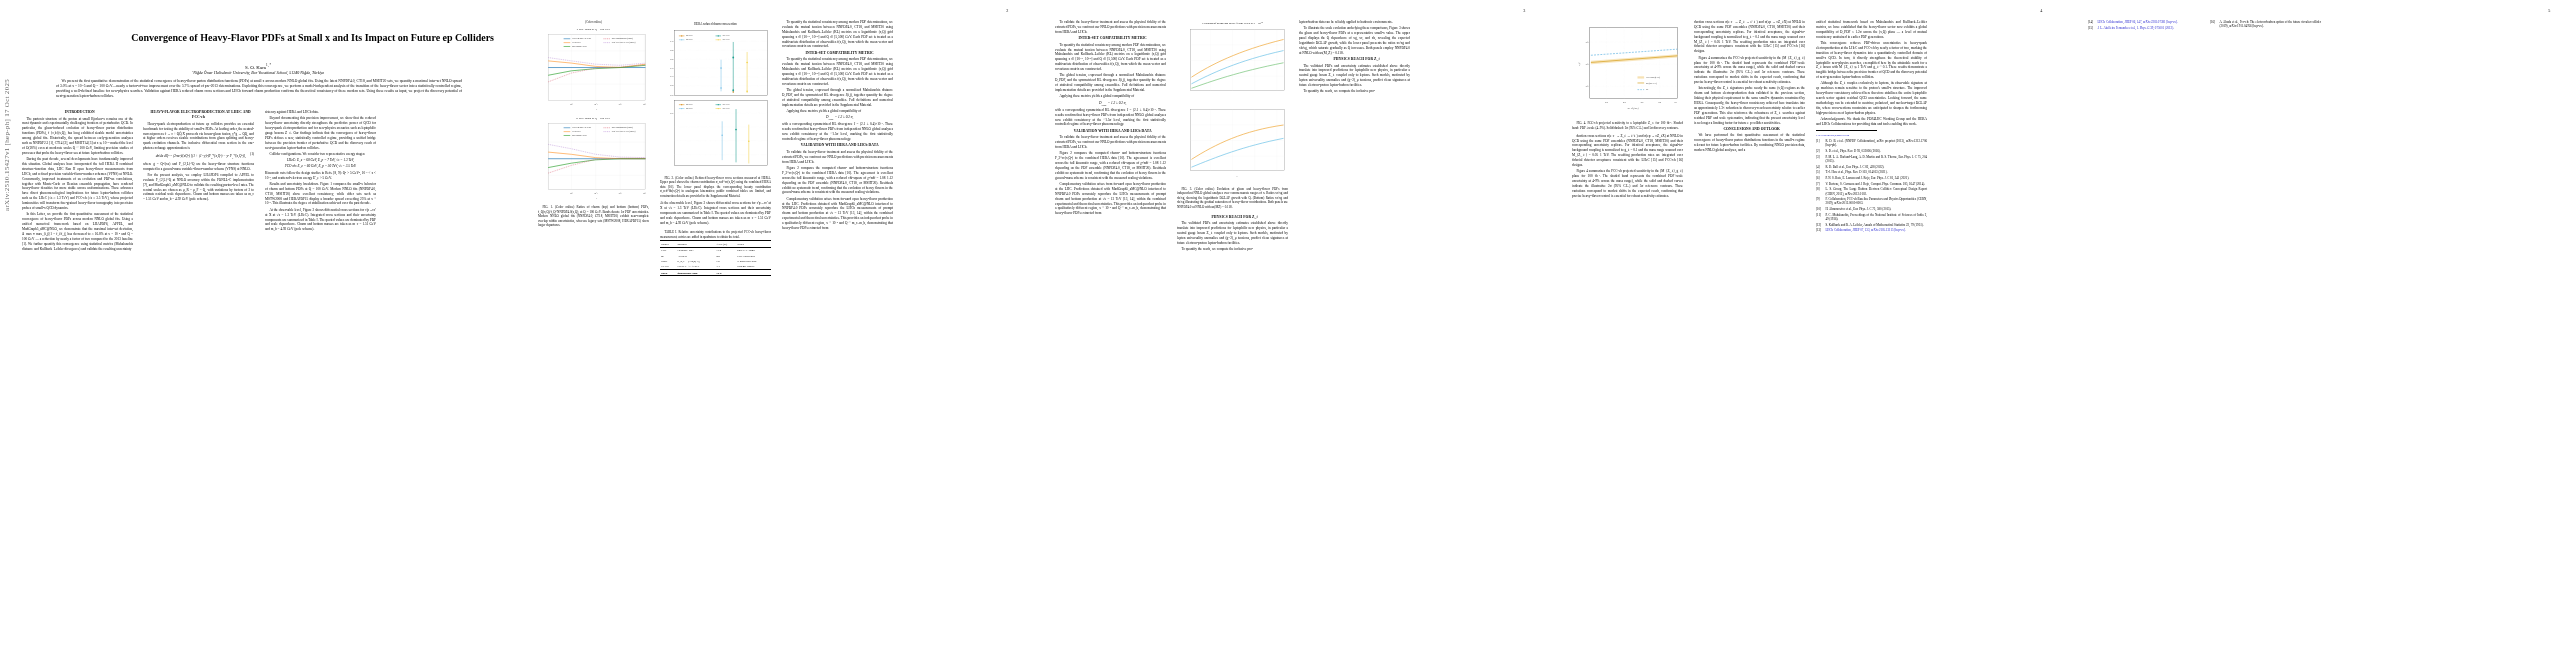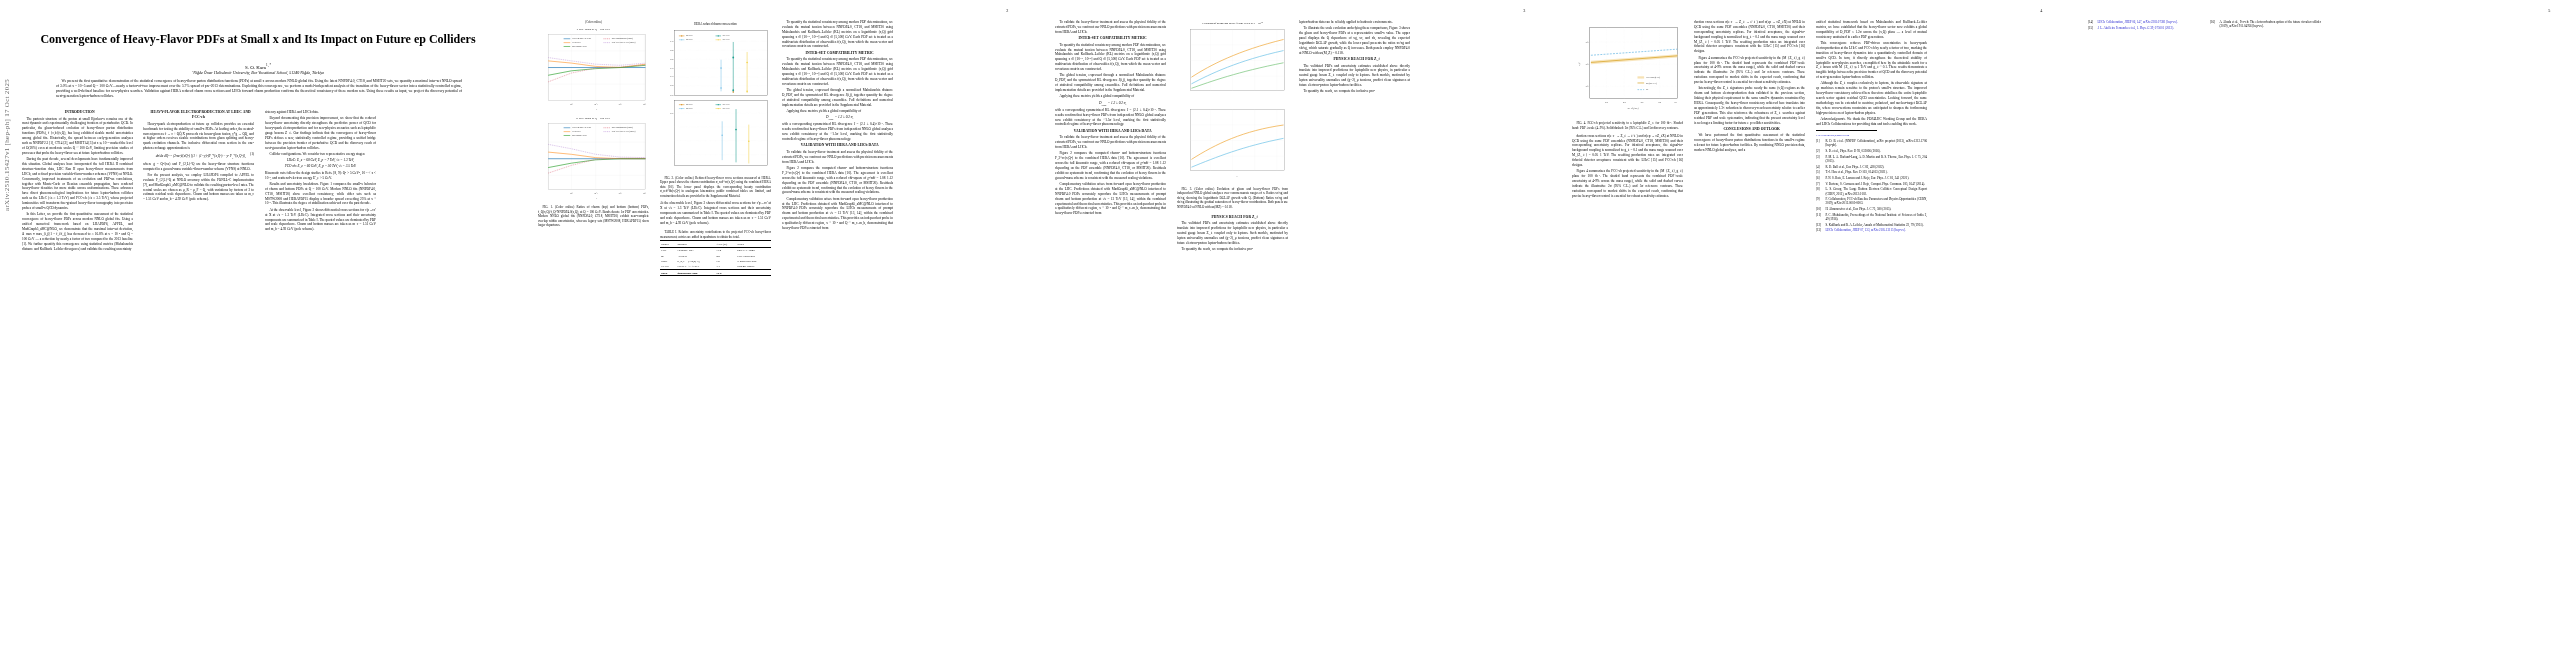--- a/index.html
+++ b/index.html
@@ -8,22 +8,22 @@
   .page{position:absolute;top:0;height:667px;background:#fff;}
   .pg1{left:0;width:517px;}
   .pg2{left:517px;width:517px;}
   .pg3{left:1034px;width:517px;}
   .pg4{left:1551px;width:517px;}
   .pg5{left:2067px;width:509px;}
   .pnum{position:absolute;top:7.8px;right:25.6px;font-size:4.2px;color:#111;}
   .arxiv-stamp{position:absolute;left:3.3px;top:211px;width:233px;
     transform:rotate(-90deg);transform-origin:0 0;font-size:7px;
     letter-spacing:0.3px;color:#6b6b6b;font-family:"Liberation Serif",serif;white-space:nowrap;}
-  .title{position:absolute;left:22px;top:32px;width:472px;text-align:center;
-    font-size:12px;font-weight:bold;line-height:1.25;}
+  .title{position:absolute;left:22px;top:32px;width:472px;text-align:right;
+    font-size:10px;font-weight:bold;line-height:1.25;}
   .author{position:absolute;left:22px;top:63px;width:472px;text-align:center;font-size:5px;}
   .author sup{font-size:3.3px;}
   .affil{position:absolute;left:22px;top:70px;width:472px;text-align:center;
     font-size:4px;font-style:italic;}
   .affil sup{font-size:2.8px;font-style:normal;}
   .abstract{position:absolute;left:56px;top:79px;width:406px;font-size:3.6px;
     line-height:1.42;text-align:justify;}
   .abstract p{margin:0;text-indent:5.6px;}
   .col{position:absolute;font-size:3.4px;line-height:1.44;text-align:justify;color:#000;}
   .col p{margin:0 0 1.4px 0;text-indent:4.4px;}

